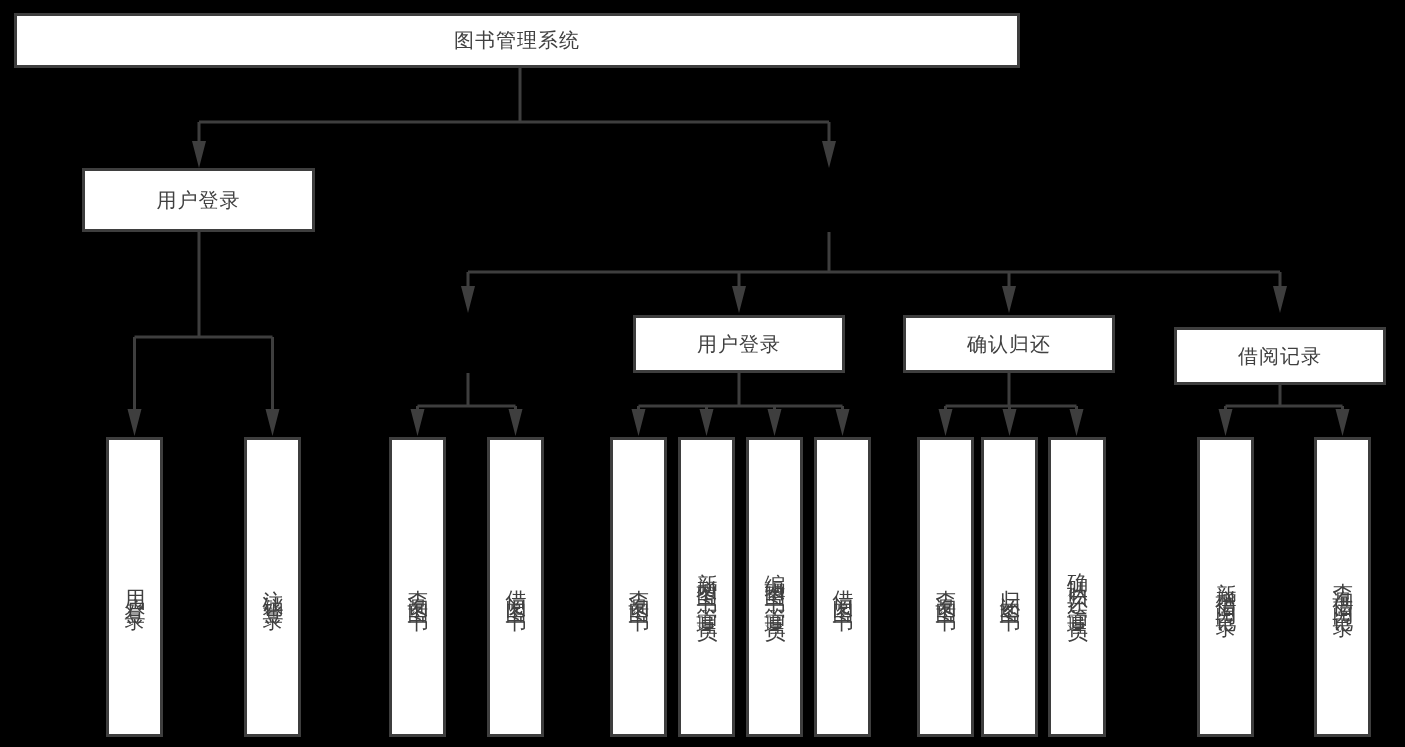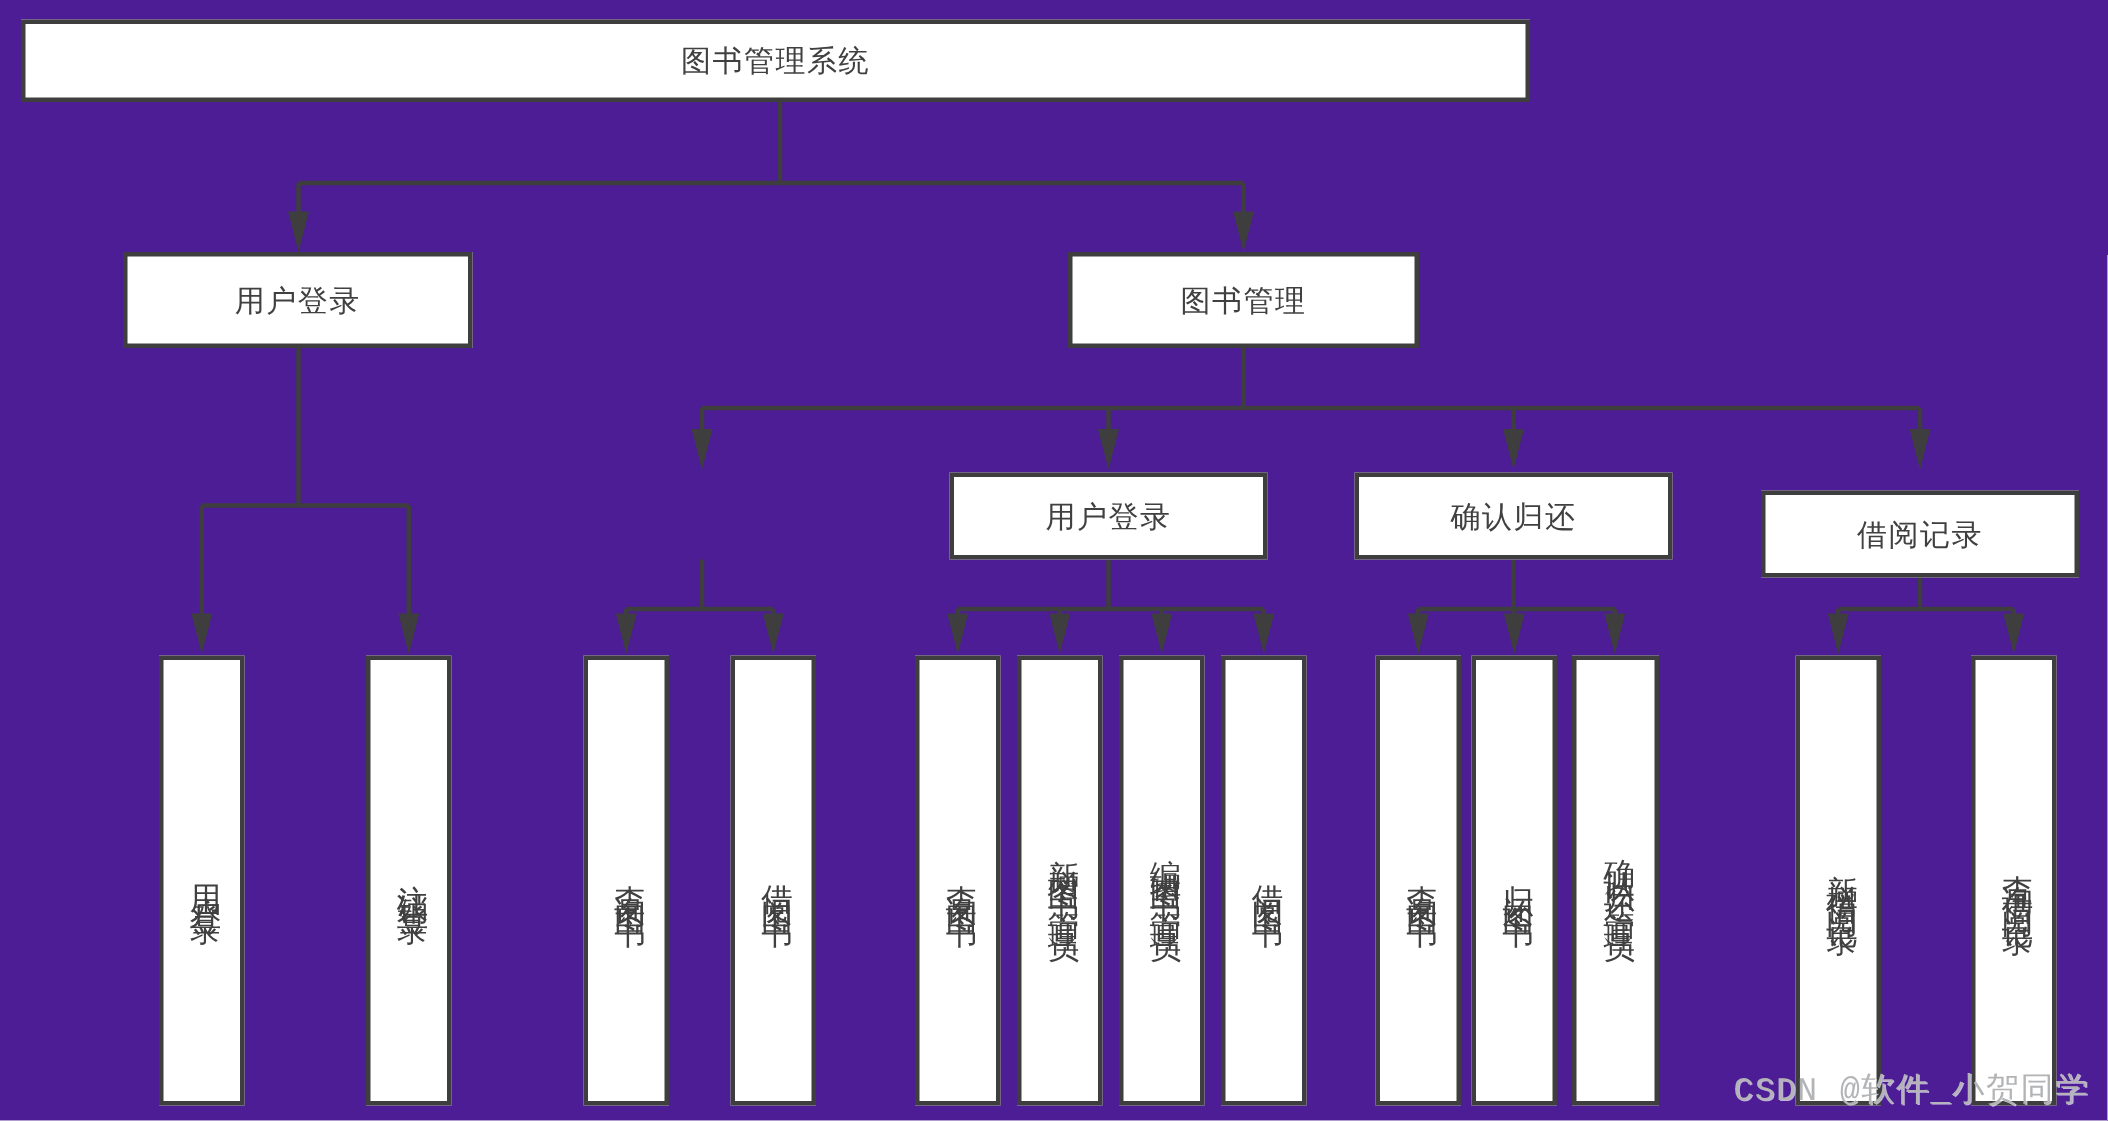--- a/index.html
+++ b/index.html
@@ -1,21 +1,21 @@
 <!DOCTYPE html>
 <html><head>
 <meta charset="utf-8">
 <style>
   html, body { margin: 0; padding: 0; background: #ffffff; }
   .canvas {
     position: relative;
     width: 1405px;
     height: 747px;
-    background: #4c1d95;
-    font-family: Liberation Mono, monospace;
+    background: #000000;
+    font-family: Liberation Serif, serif;
     overflow: hidden;
   }
   .connectors {
     position: absolute;
     left: 0; top: 0;
     width: 1405px; height: 747px;
     z-index: 1;
   }
   .box {
     position: absolute;
@@ -76,23 +76,20 @@
          M1218.5 409 L1232.5 409 L1225.5 436 Z  M1335.5 409 L1349.5 409 L1342.5 436 Z" fill="#3e3e3e" stroke="none"></path>
   </svg>
 
   <div class="box h" style="left:14px; top:13px; width:1006px; height:55px;">
     <span>图书管理系统</span>
   </div>
 
   <div class="box h" style="left:82px; top:168px; width:233px; height:64px;">
     <span>用户登录</span>
   </div>
-  <div class="box h" style="left:712px; top:168px; width:234px; height:64px;">
-    <span>图书管理</span>
-  </div>
 
   <div class="box h" style="left:633px; top:315px; width:212px; height:58px;">
     <span>用户登录</span>
   </div>
   <div class="box h" style="left:903px; top:315px; width:212px; height:58px;">
     <span>确认归还</span>
   </div>
   <div class="box h" style="left:1174px; top:327px; width:212px; height:58px;">
     <span>借阅记录</span>
   </div>
@@ -134,15 +131,14 @@
     <span>确认归还（管理员）</span>
   </div>
 
   <div class="box v" style="left:1197px; top:437px; width:57px; height:300px;">
     <span>新增借阅记录</span>
   </div>
   <div class="box v" style="left:1314px; top:437px; width:57px; height:300px;">
     <span>查询借阅记录</span>
   </div>
 
-  <div class="watermark">CSDN @软件_小贺同学</div>
 
 </div>
 
 </body></html>

